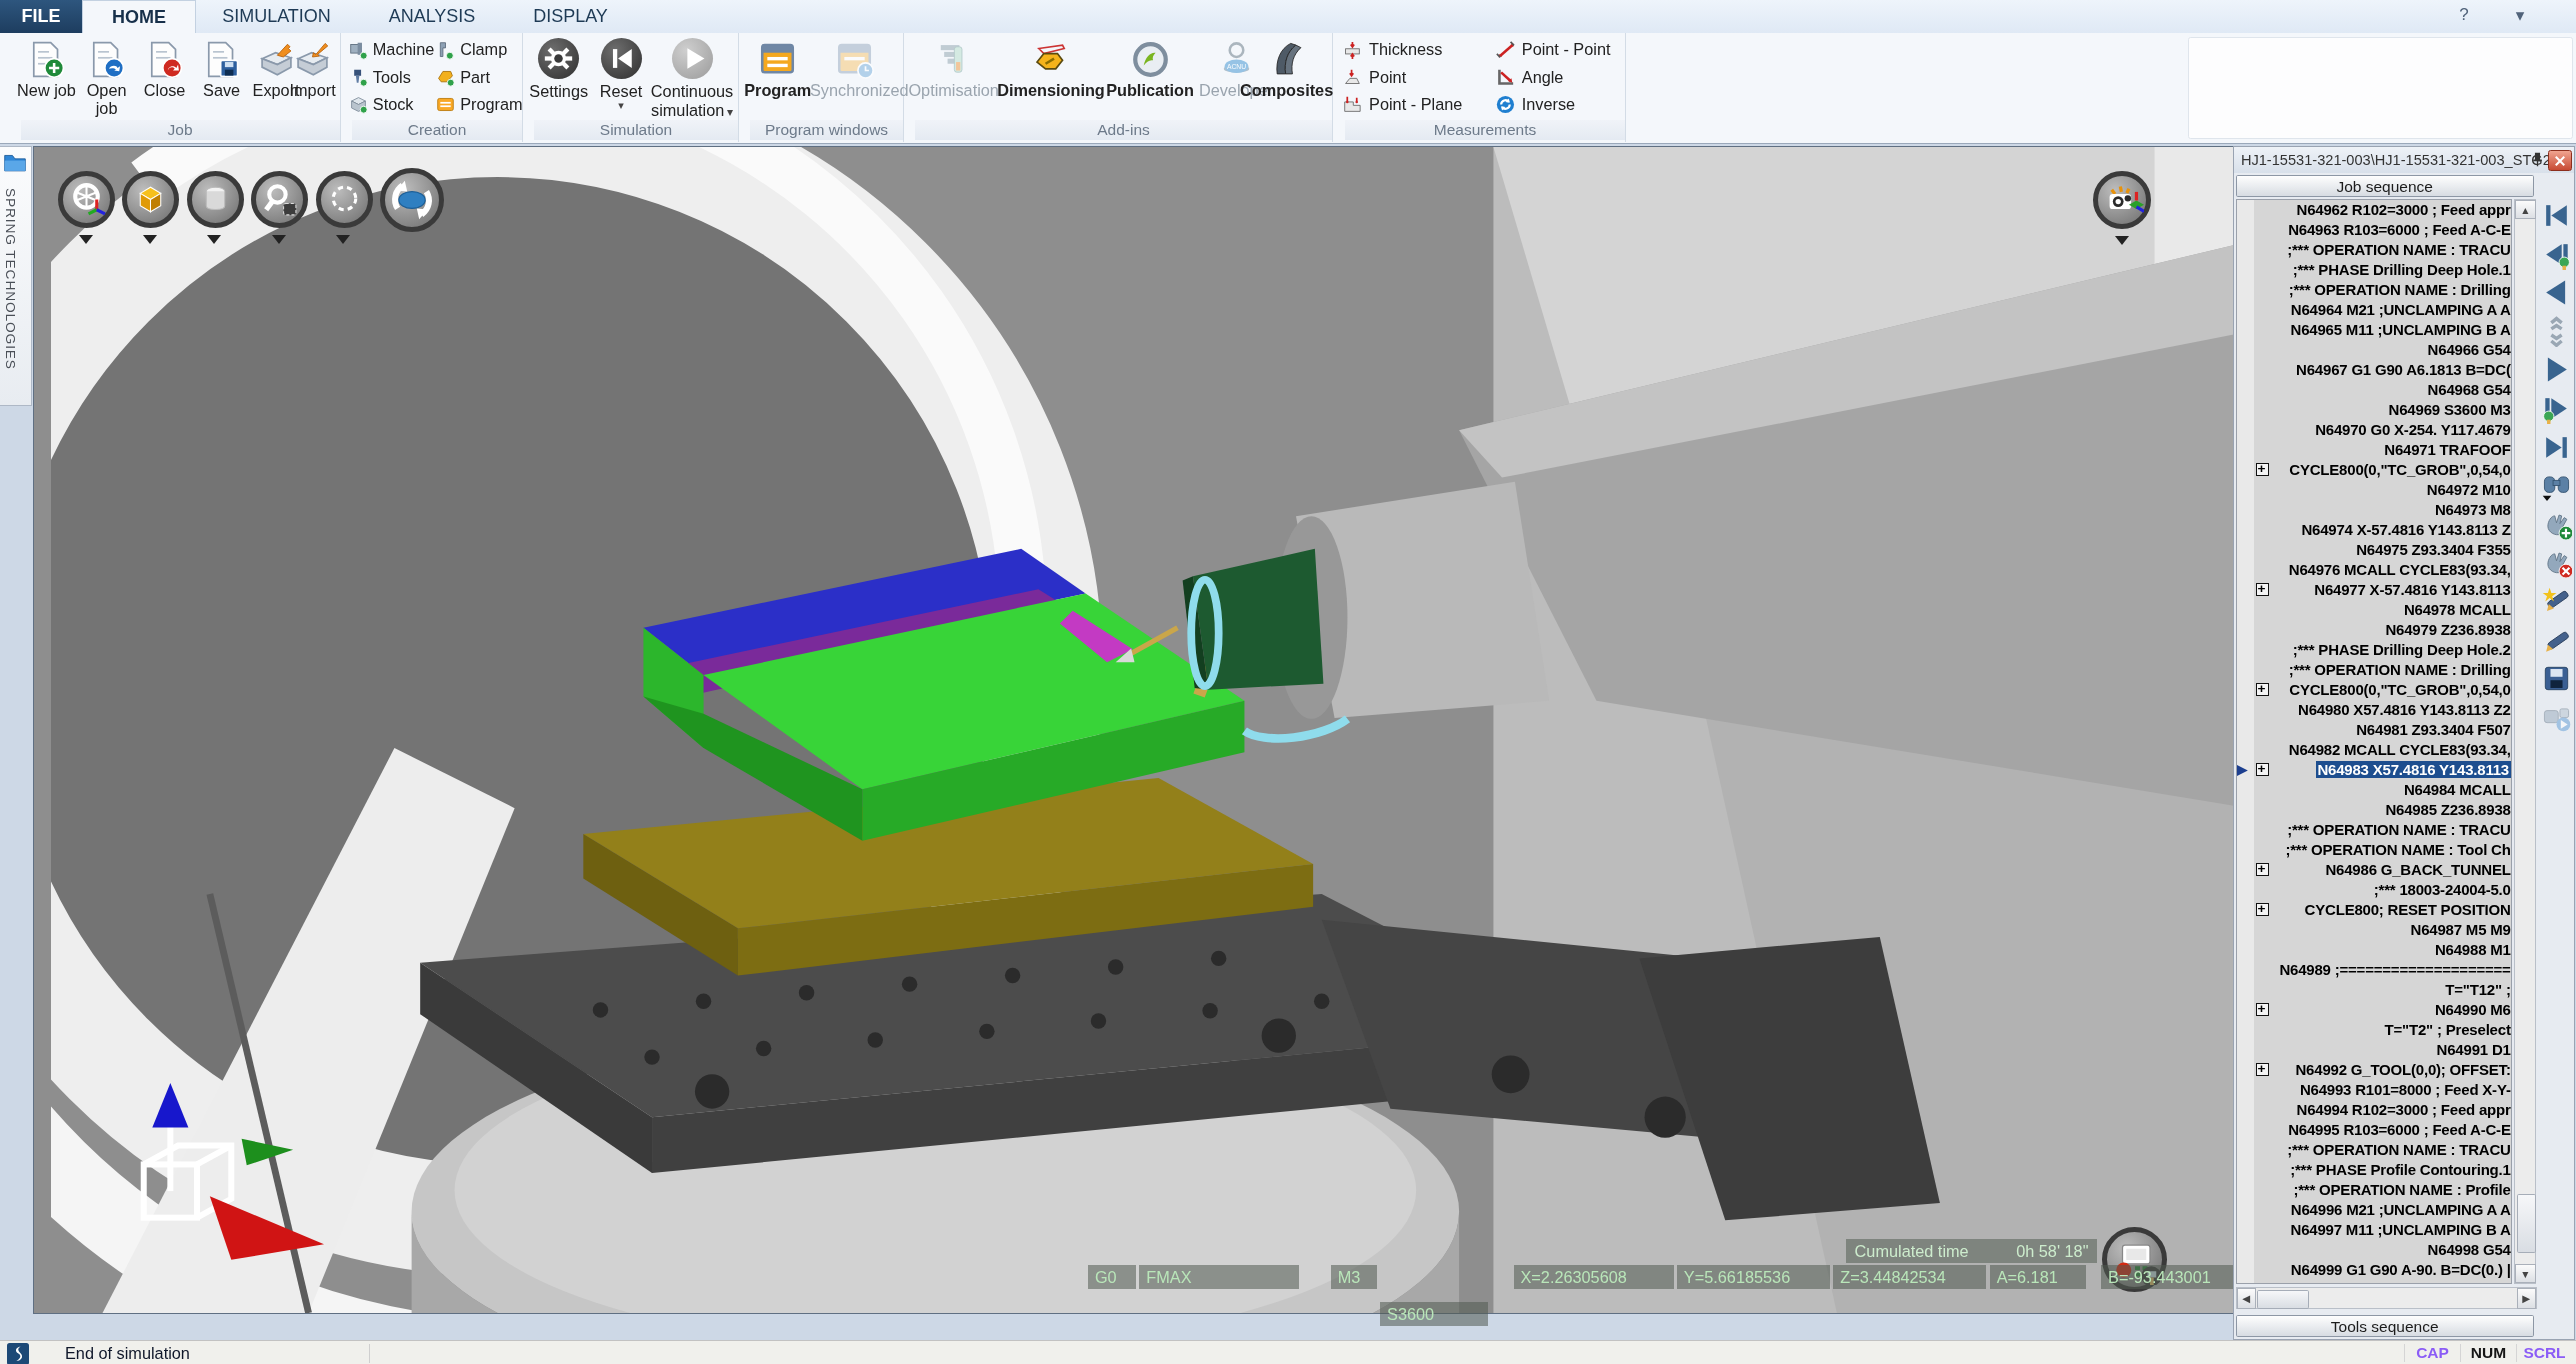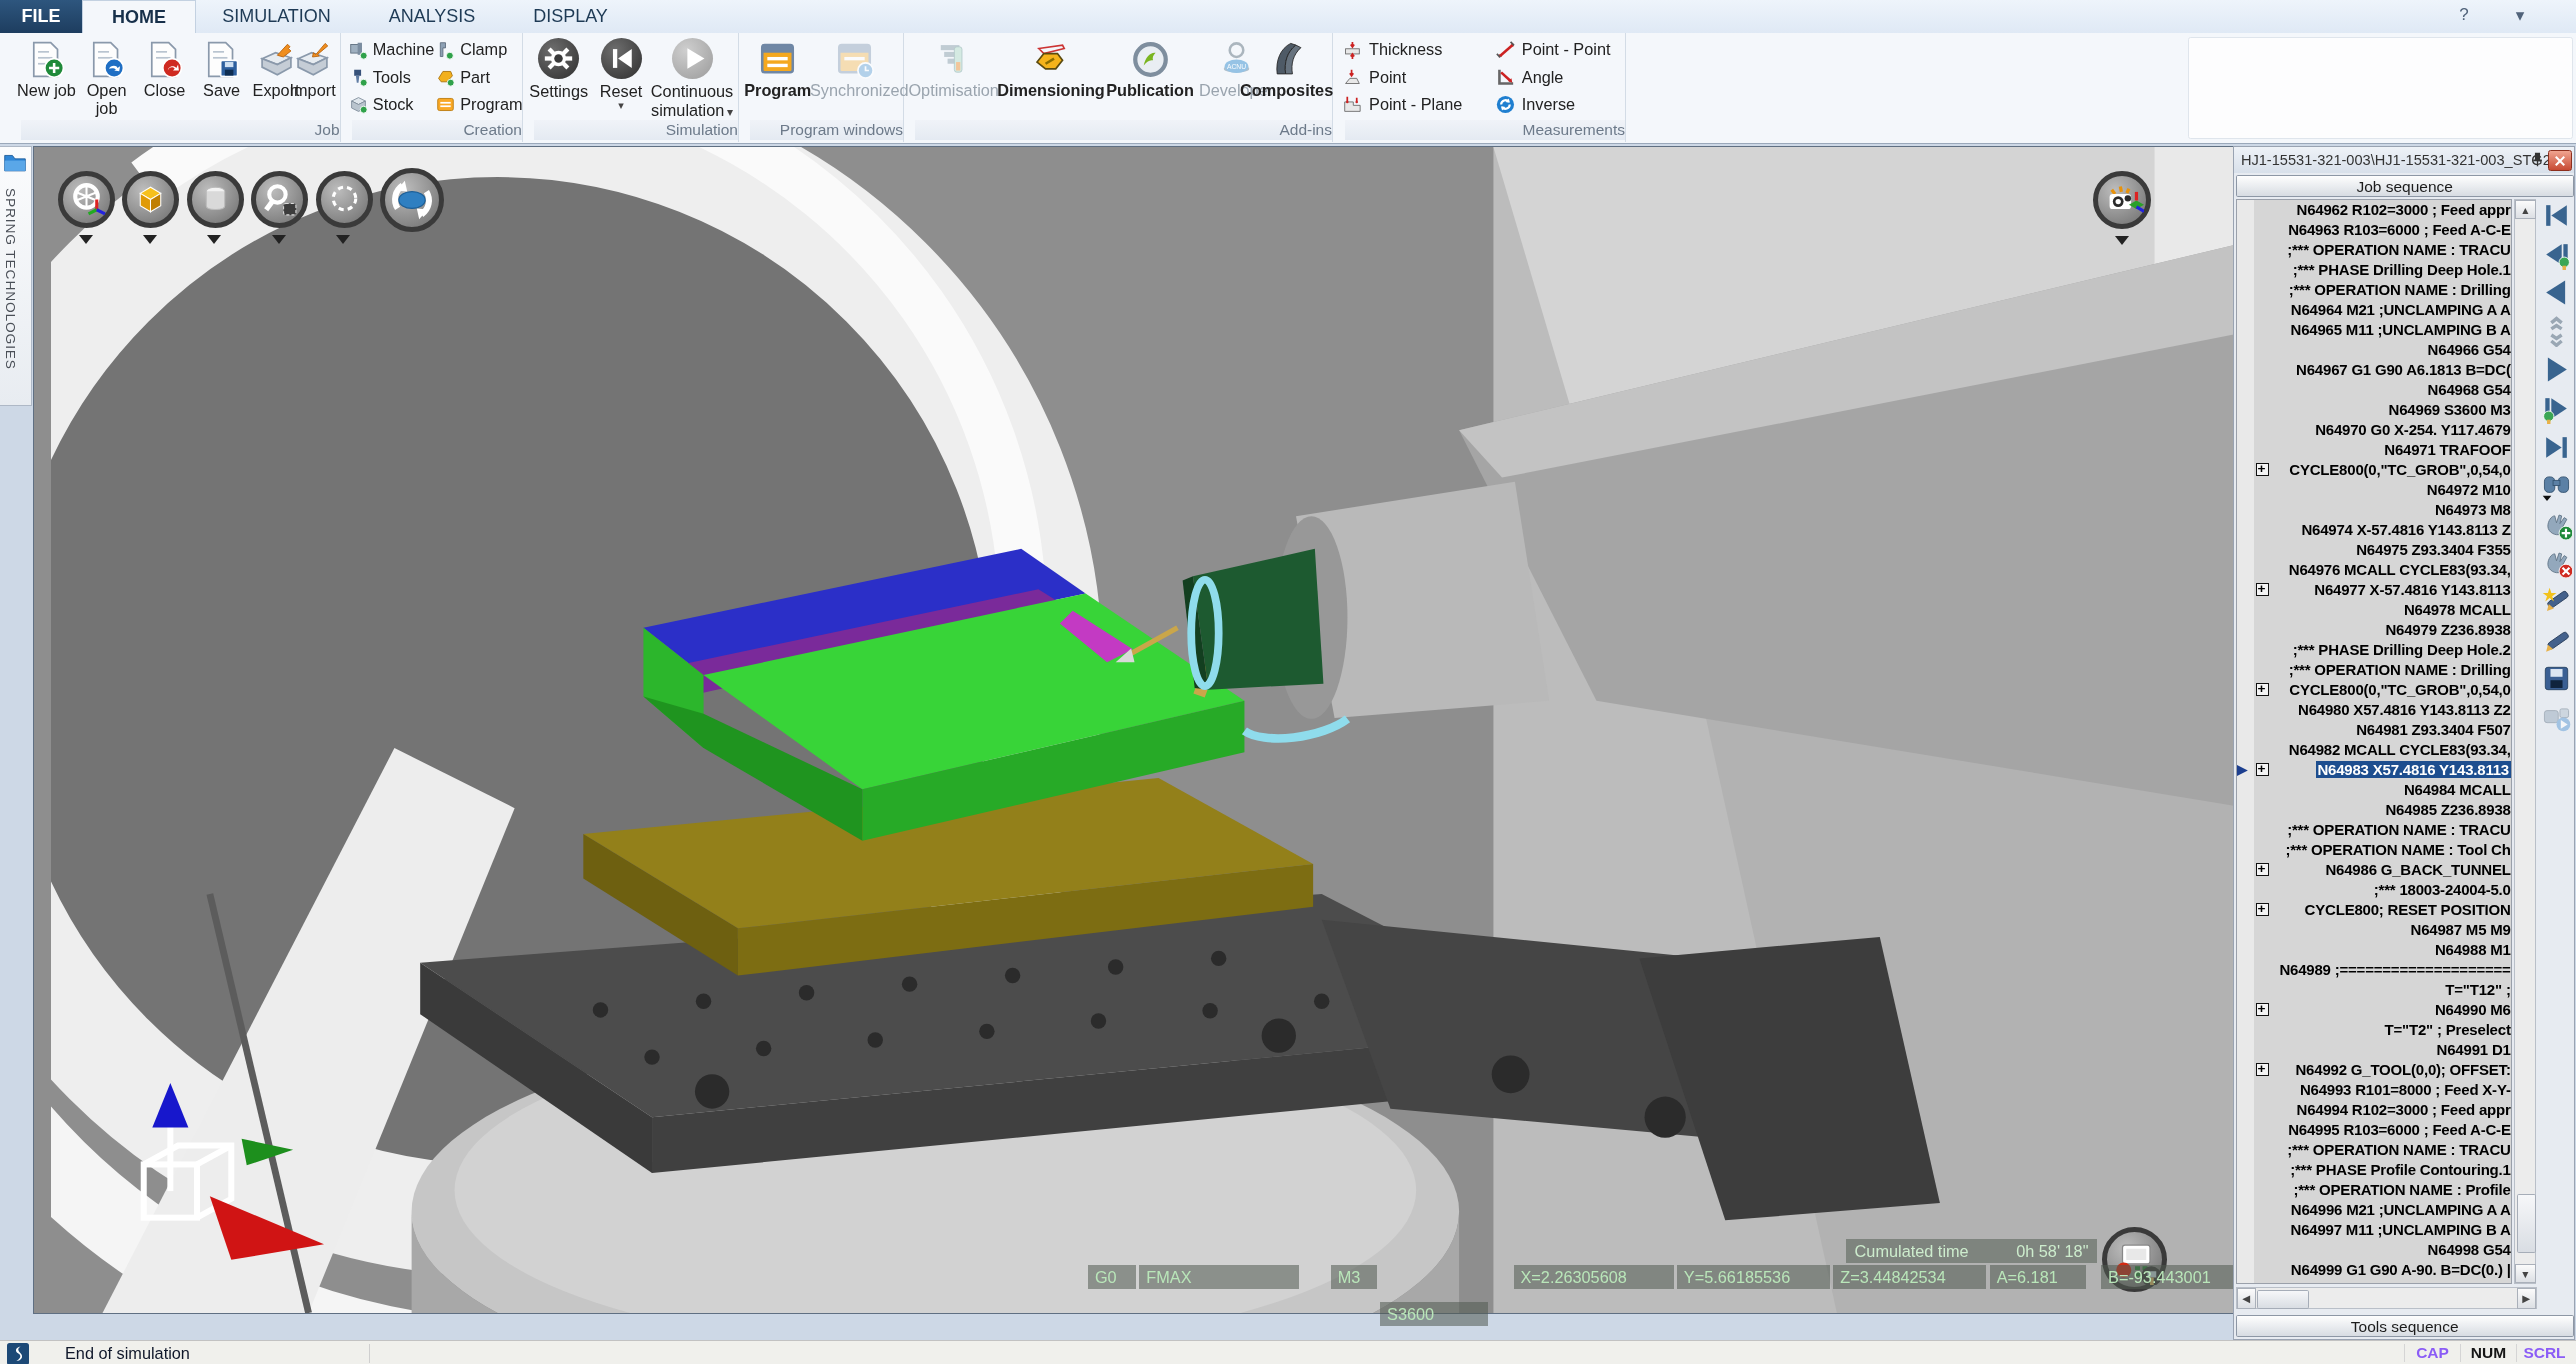--- a/index.html
+++ b/index.html
@@ -6,21 +6,21 @@
   #app{position:relative;width:2576px;height:1364px;font-family:"Liberation Sans",sans-serif;overflow:hidden;background:#cdd8e6;}
   
   #tabbar{position:absolute;left:0;top:0;width:2576px;height:33px;background:linear-gradient(#eef4fb,#dfe9f5);border-bottom:0.9px solid #c3d1e1;}
   .tab{position:absolute;top:0;height:33px;line-height:33px;text-align:center;font-size:18px;color:#1e3a55;cursor:default;}
   .tab-file{background:linear-gradient(#2e567e,#1d3d5f);color:#fff;font-weight:bold;}
   .tab-active{background:#f4f7fb;border:0.9px solid #c3d1e1;border-bottom:none;color:#17304a;font-weight:bold;}
   #tab-help,#tab-collapse{position:absolute;top:5.2px;font-size:17px;color:#51637a;width:34px;text-align:center;}
   
   #ribbon{position:absolute;left:0;top:33px;width:2576px;height:110px;background:#f4f7fb;border-bottom:0.9px solid #9aa8ba;}
   .rgroup{position:absolute;top:0;height:109px;border-right:0.9px solid #d3dce6;}
-  .rlabel{position:absolute;bottom:1.7px;left:12px;right:0;text-align:right;font-size:15.5px;color:#6d7a8a;background:linear-gradient(#f0f3f8,#e4eaf2);height:20.6px;line-height:20.6px;}
+  .rlabel{position:absolute;bottom:1.7px;left:12px;right:0;text-align:center;font-size:15.5px;color:#6d7a8a;background:linear-gradient(#f0f3f8,#e4eaf2);height:20.6px;line-height:20.6px;}
   .bigbtn{position:absolute;top:5.2px;width:62px;text-align:center;font-size:16.3px;color:#222;}
   .bigbtn .bicon{display:block;margin:1.7px auto 2.6px auto;width:39px;height:39px;}
   .bigbtn .blabel{display:block;line-height:18px;white-space:pre-line;}
   .smallrow{position:absolute;height:26px;line-height:26px;font-size:16.3px;color:#222;white-space:nowrap;}
   .smallrow svg{vertical-align:-4.3px;margin-right:5.2px;}
   .dim{color:#9aa4ae;}
   .circbtn{position:absolute;top:3.4px;text-align:center;font-size:16.3px;color:#222;width:82px;}
   .circbtn .cicon{display:block;margin:1.7px auto 3.4px auto;width:41px;height:41px;border-radius:50%;}
   .drop-after::after{content:"▾";font-size:12px;color:#444;margin-left:2.6px;}
   .drop-under{display:block;font-size:11px;color:#444;line-height:8.6px;}
@@ -49,21 +49,21 @@
   #jobpanel{position:absolute;left:2233px;top:146px;width:342px;height:1194px;background:#e7ebf1;border:0.9px solid #99a3b2;box-sizing:border-box;}
   #jp-title{position:absolute;left:0;top:0;width:100%;height:26px;background:linear-gradient(#eef2f7,#d8e0ea);font-size:14.6px;color:#333;line-height:26px;}
   #jp-title .t{margin-left:6.9px;}
   #jp-pin{position:absolute;left:295px;top:4.3px;width:17px;height:17px;}
   #jp-close,#al-close{width:22px;height:19px;background:linear-gradient(#f0a490,#c74a33);border:0.9px solid #8c2e1d;border-radius:2.6px;}
   #jp-close{position:absolute;left:314px;top:3.4px;}
   .xmark{position:relative;display:block;width:100%;height:100%;}
   .xmark::before,.xmark::after{content:"";position:absolute;left:10.3px;top:3.4px;width:2.1px;height:12px;background:#fff;}
   .xmark::before{transform:rotate(45deg);}
   .xmark::after{transform:rotate(-45deg);}
-  .seqbtn{position:absolute;left:1.7px;width:338px;height:22px;background:linear-gradient(#fefefe,#d7dce2);border:0.9px solid #8d97a5;border-radius:1.7px;text-align:center;font-size:15.5px;color:#1c1c1c;line-height:22px;box-sizing:border-box;}
+  .seqbtn{position:absolute;left:1.7px;width:298px;height:22px;background:linear-gradient(#fefefe,#d7dce2);border:0.9px solid #8d97a5;border-radius:1.7px;text-align:center;font-size:15.5px;color:#1c1c1c;line-height:22px;box-sizing:border-box;}
   #jp-top-tab{top:27.5px;}
   #jp-bottom-tab{top:1168px;}
   #gcode-wrap{position:absolute;left:1.7px;top:52px;width:276px;height:1085px;background:#d6d6d6;border:0.9px solid #9aa0aa;overflow:hidden;box-sizing:border-box;text-align:right;}
   #gcode-gutter{position:absolute;left:0;top:0;bottom:0;width:17px;background:#e9e9e9;}
   .gline{position:relative;height:20px;line-height:20px;font-size:15px;font-weight:bold;color:#000;white-space:nowrap;padding-left:41px;letter-spacing:-0.2px;}
   .gline .exp{position:absolute;left:19px;top:2.6px;width:13px;height:13px;border:1.7px solid #111;background:#f4f4f4;box-sizing:border-box;display:none;}
   .gline .exp::before{content:"+";position:absolute;left:0.9px;top:-4.3px;font-size:13.7px;font-weight:bold;}
   .gline.has-exp .exp{display:block;}
   .gline .seltext{background:#1d4e8f;color:#fff;padding:0 1.7px;}
   .gline .selarrow{position:absolute;left:0px;top:0;color:#1d3f8f;font-size:13.7px;}

